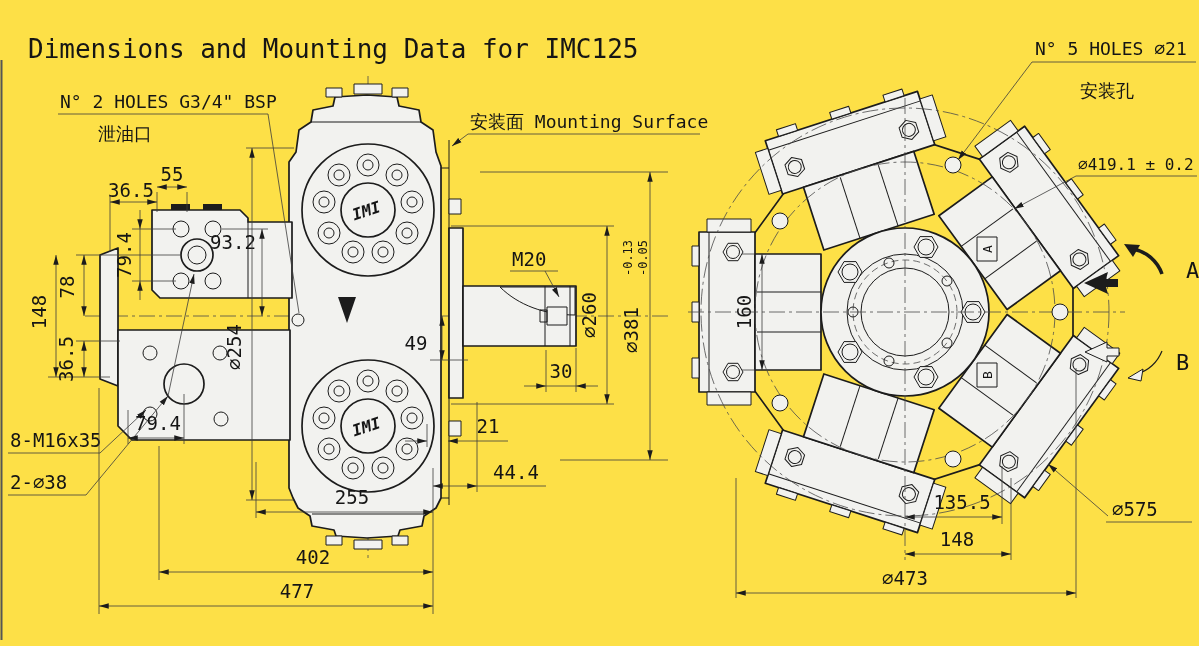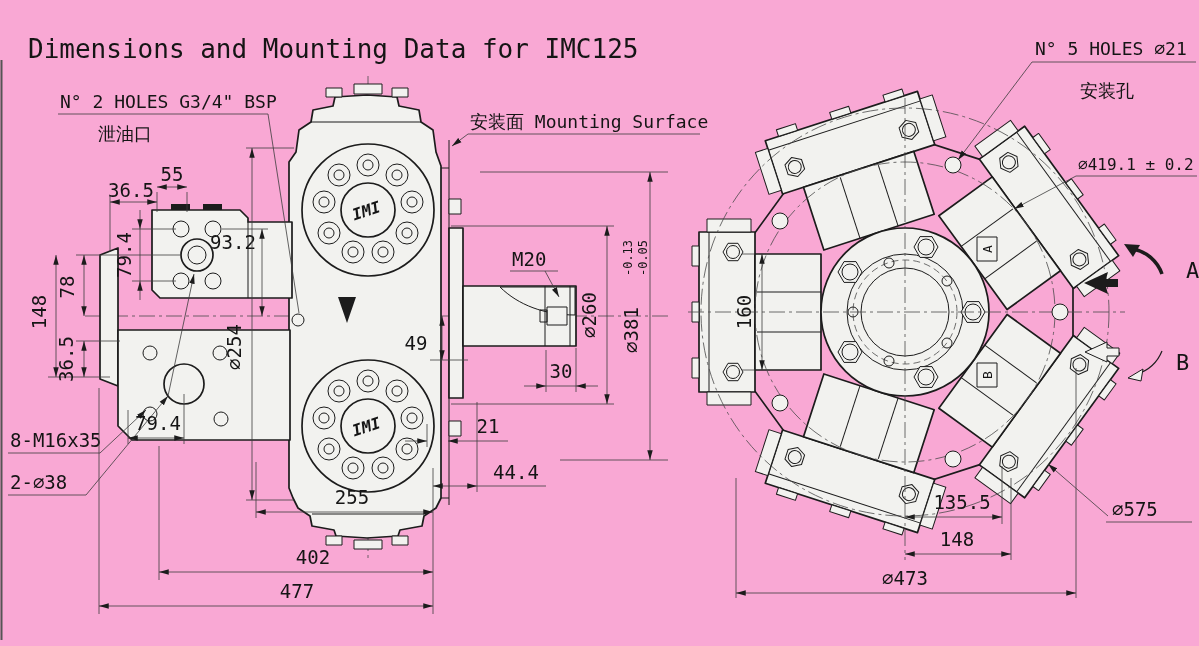--- a/index.html
+++ b/index.html
@@ -1,16 +1,16 @@
 <!DOCTYPE html>
 <html><head>
 <meta charset="utf-8">
 <style>
   html,body{margin:0;padding:0;background:#e8e8e6;}
-  #stage{position:relative;width:1199px;height:646px;background:#f9a8d4;overflow:hidden;
+  #stage{position:relative;width:1199px;height:646px;background:#fde047;overflow:hidden;
          font-family:"DejaVu Sans Mono","Liberation Mono",monospace;}
   svg{position:absolute;left:0;top:0;}
   svg text{font-family:"DejaVu Sans Mono","Liberation Mono",monospace;fill:#151515;}
   .s2{stroke:#1c1c1c;stroke-width:1.7;fill:none;stroke-linejoin:round;stroke-linecap:round;}
   .s1{stroke:#1c1c1c;stroke-width:1;fill:none;stroke-linejoin:round;}
   .sx{stroke:#3c3c3c;stroke-width:0.8;fill:none;}
   .cl{stroke:#4a4a4a;stroke-width:0.8;fill:none;stroke-dasharray:16 4 3 4;}
   .dsh{stroke:#4a4a4a;stroke-width:0.8;fill:none;stroke-dasharray:7 4;}
   .bgf{fill:#f2f2ef;}
   .blk{fill:#1c1c1c;stroke:none;}

